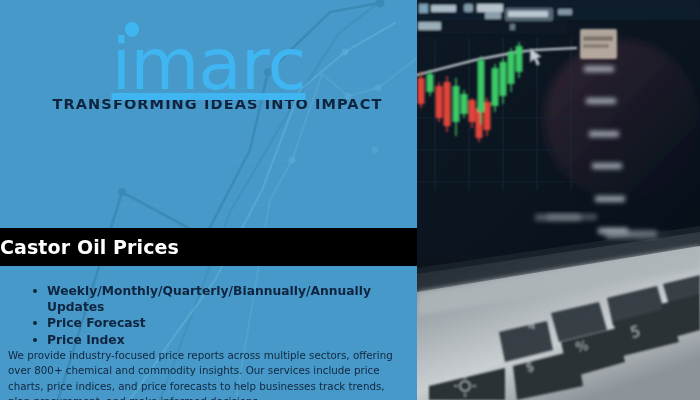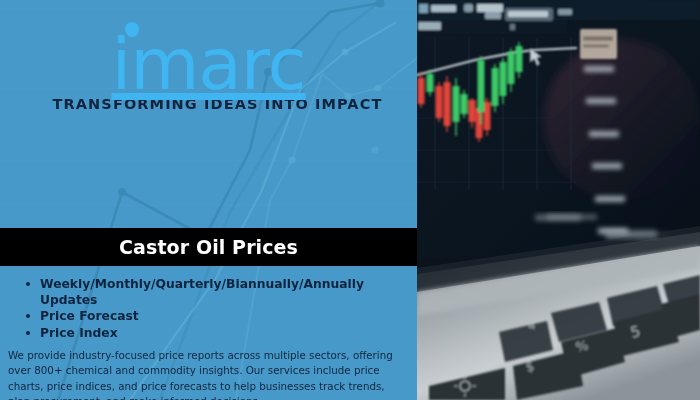--- a/index.html
+++ b/index.html
@@ -82,37 +82,37 @@
   #title-bar {
     position: absolute;
     left: 0;
     top: 228px;
     width: 417px;
     height: 38px;
     background: #000000;
     z-index: 4;
     display: flex;
     align-items: center;
-    justify-content: center;
+    justify-content: flex-start;
   }
   #title-text {
     color: #ffffff;
     font-family: "DejaVu Sans", sans-serif;
     font-size: 19px;
     font-weight: bold;
     letter-spacing: 0.1px;
   }
 
   
   #feature-list {
     position: absolute;
     left: 0;
     top: 276px;
     width: 417px;
-    margin: 0;
+    margin: 7px;
     padding: 0 10px 0 26px;
     list-style: none;
     z-index: 3;
     box-sizing: border-box;
   }
   .feature-item {
     position: relative;
     color: #10243f;
     font-family: "DejaVu Sans", sans-serif;
     font-size: 12.3px;

